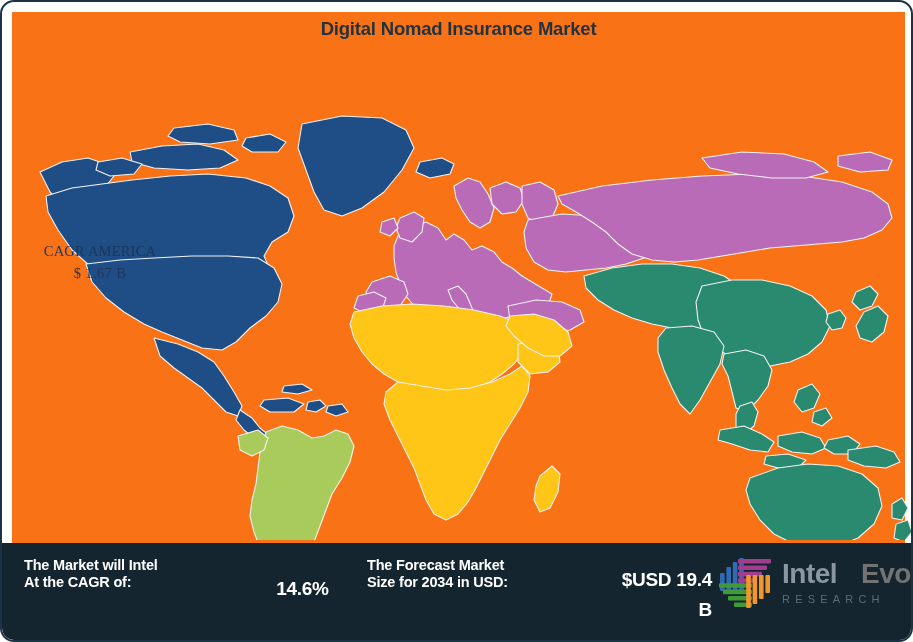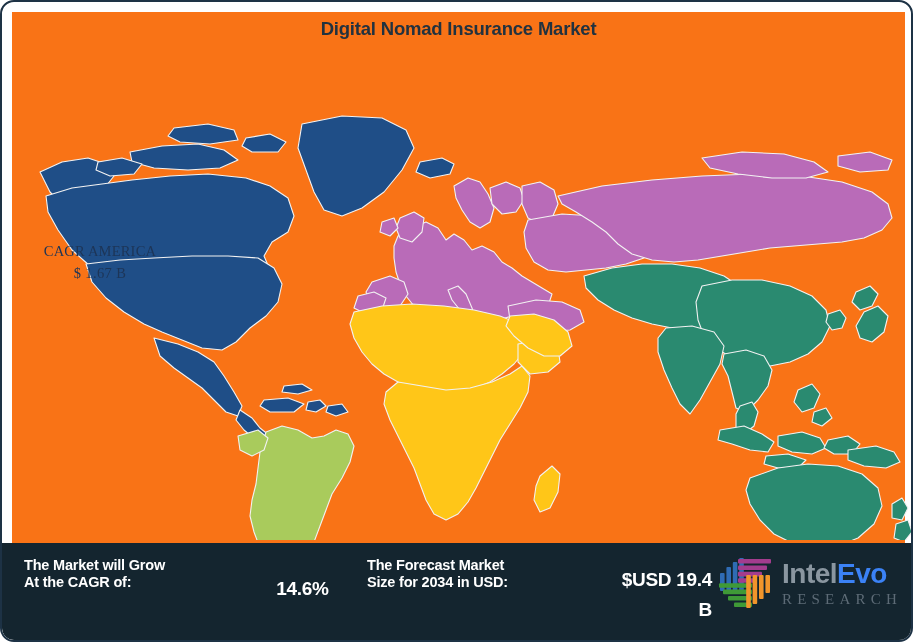--- a/index.html
+++ b/index.html
@@ -131,28 +131,27 @@
   }
   #logo-mark { width: 62px; height: 60px; flex: 0 0 62px; }
   #logo-text { margin-left: 6px; }
   #logo-word {
     font-size: 28px;
     font-weight: bold;
     line-height: 28px;
     letter-spacing: -0.5px;
   }
   #logo-word .intel { color: #8a96a0; }
-  #logo-word .evo   { color: #3b82f6; }
+  #logo-word .evo   { color: #737373; padding-left: 24px; }
   #logo-sub {
-    font-size: 15px;
+    font-size: 11px;
     color: #5d6b76;
     letter-spacing: 5.2px;
     line-height: 14px;
     margin-top: 4px;
-    font-family: Liberation Serif, serif;
   }
 </style>
 </head>
 <body>
 
 <div id="frame">
 
   <div id="canvas">
 
     <div id="title-block">
@@ -309,21 +308,21 @@
     <div id="na-label">
       <div class="reg">CAGR AMERICA</div>
       <div class="val">$ 1.67 B</div>
     </div>
 
   </div>
 
   <div id="footer">
 
     <div class="f-cell" id="f-cagr-label">
-      <div class="f-label">The Market will Grow</div>
+      <div class="f-label">The Market will Intel</div>
       <div class="f-label">At the CAGR of:</div>
     </div>
 
     <div class="f-cell" id="f-cagr-value">
       <div class="f-value">14.6%</div>
     </div>
 
     <div class="f-cell" id="f-size-label">
       <div class="f-label">The Forecast Market</div>
       <div class="f-label">Size for 2034 in USD:</div>

